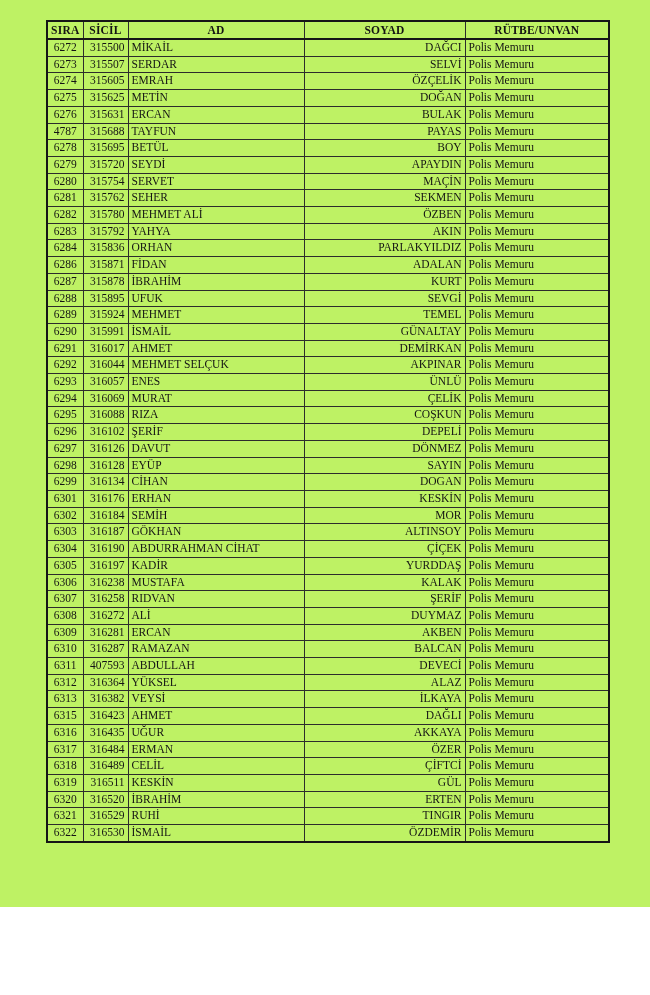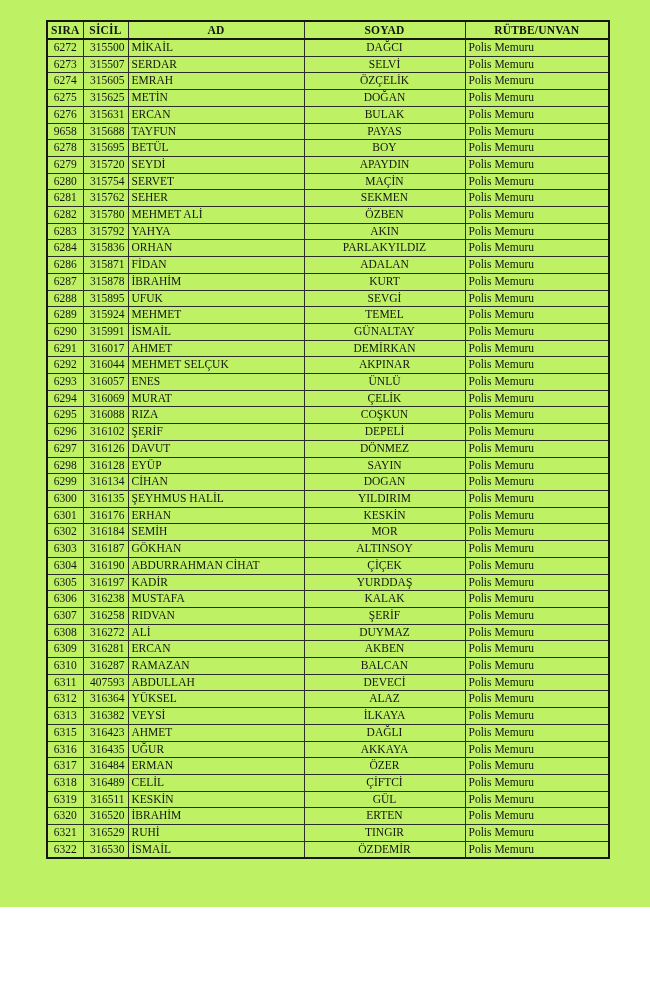--- a/index.html
+++ b/index.html
@@ -43,21 +43,21 @@
   }
   table.personnel td {
     height: 15.7px;
     font-size: 11.5px;
     line-height: 15.7px;
     padding: 0 3px;
   }
   td.c-sira  { text-align: center; }
   td.c-sicil { text-align: right; }
   td.c-ad    { text-align: left; }
-  td.c-soyad { text-align: center; }
+  td.c-soyad { text-align: right; }
   td.c-rutbe { text-align: left; padding-left: 4px; }
   col.w-sira  { width: 36px; }
   col.w-sicil { width: 45px; }
   col.w-ad    { width: 176px; }
   col.w-soyad { width: 161px; }
   col.w-rutbe { width: 144px; }
 </style>
 </head>
 <body>
 
@@ -114,21 +114,21 @@
 
   <tr>
     <td class="c-sira">6276</td>
     <td class="c-sicil">315631</td>
     <td class="c-ad">ERCAN</td>
     <td class="c-soyad">BULAK</td>
     <td class="c-rutbe">Polis Memuru</td>
   </tr>
 
   <tr>
-    <td class="c-sira">9658</td>
+    <td class="c-sira">4787</td>
     <td class="c-sicil">315688</td>
     <td class="c-ad">TAYFUN</td>
     <td class="c-soyad">PAYAS</td>
     <td class="c-rutbe">Polis Memuru</td>
   </tr>
 
   <tr>
     <td class="c-sira">6278</td>
     <td class="c-sicil">315695</td>
     <td class="c-ad">BETÜL</td>
@@ -290,27 +290,20 @@
   </tr>
 
   <tr>
     <td class="c-sira">6299</td>
     <td class="c-sicil">316134</td>
     <td class="c-ad">CİHAN</td>
     <td class="c-soyad">DOGAN</td>
     <td class="c-rutbe">Polis Memuru</td>
   </tr>
 
-  <tr>
-    <td class="c-sira">6300</td>
-    <td class="c-sicil">316135</td>
-    <td class="c-ad">ŞEYHMUS HALİL</td>
-    <td class="c-soyad">YILDIRIM</td>
-    <td class="c-rutbe">Polis Memuru</td>
-  </tr>
 
   <tr>
     <td class="c-sira">6301</td>
     <td class="c-sicil">316176</td>
     <td class="c-ad">ERHAN</td>
     <td class="c-soyad">KESKİN</td>
     <td class="c-rutbe">Polis Memuru</td>
   </tr>
 
   <tr>

